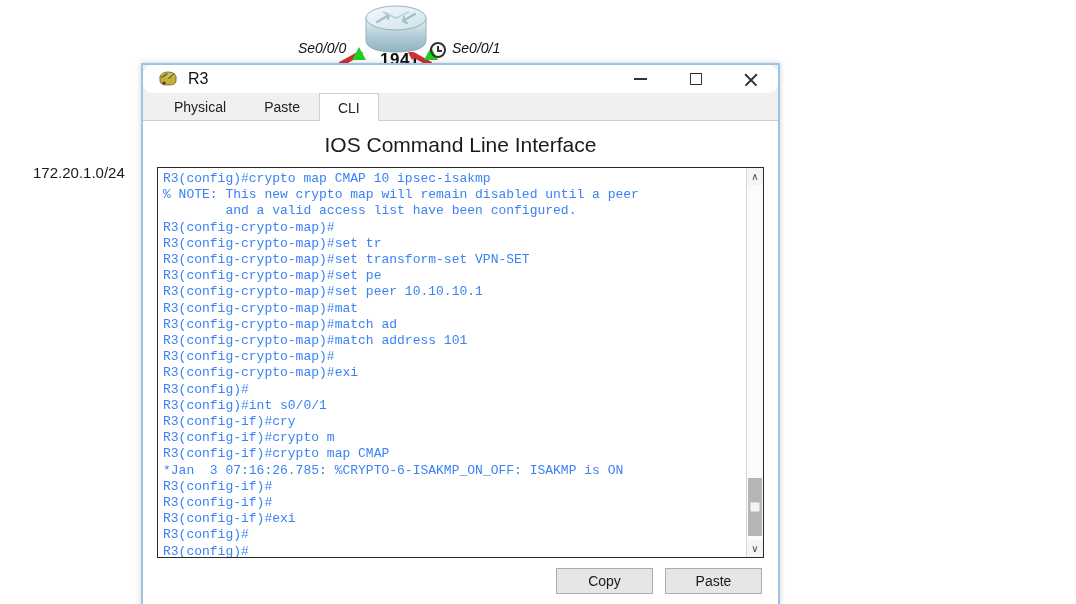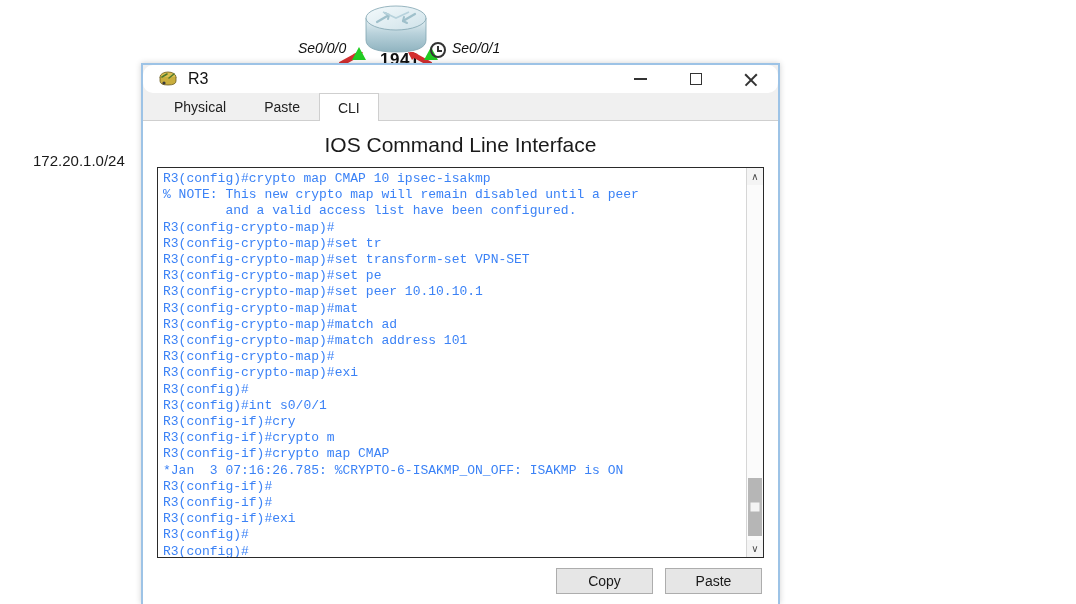--- a/index.html
+++ b/index.html
@@ -31,20 +31,21 @@
     background: #5b7fa6;
     height: 2px;
   }
 
   .net-label {
     position: absolute;
     font-size: 15px;
     color: #1a1a1a;
     white-space: nowrap;
     font-family: "Liberation Sans", sans-serif;
+    margin-top: 12px;
   }
 
   .iface-label {
     position: absolute;
     font-size: 14px;
     color: #111;
     white-space: nowrap;
   }
 
   .router-icon {

